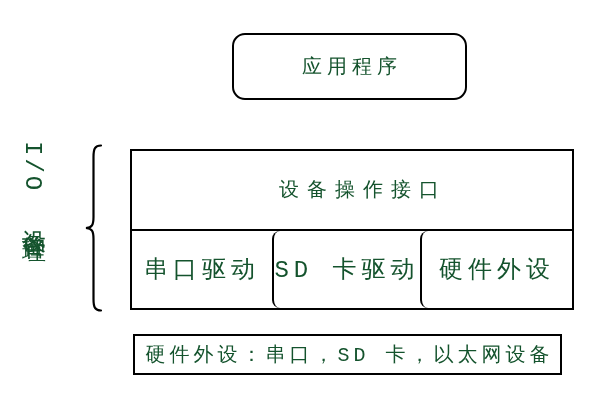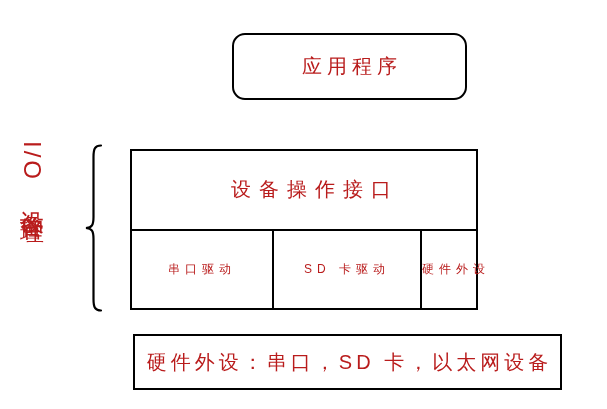--- a/index.html
+++ b/index.html
@@ -5,22 +5,22 @@
   html, body {
     margin: 0;
     padding: 0;
     background: #ffffff;
   }
   .canvas {
     position: relative;
     width: 607px;
     height: 409px;
     background: #ffffff;
-    color: #b91c1c;
-    font-family: Liberation Sans, sans-serif;
+    color: #14532d;
+    font-family: Liberation Mono, monospace;
     overflow: hidden;
   }
   .box-label {
     white-space: nowrap;
   }
   
   .app-box {
     position: absolute;
     left: 232px;
     top: 33px;
@@ -34,21 +34,21 @@
     justify-content: center;
     font-size: 20px;
     letter-spacing: 5px;
     padding-left: 5px; 
   }
   
   .stack {
     position: absolute;
     left: 130px;
     top: 149px;
-    width: 348px;
+    width: 444px;
     height: 161px;
     box-sizing: border-box;
     border: 2px solid #000;
     display: flex;
     flex-direction: column;
     text-align: center;
   }
   .layer {
     flex: 1;
     display: flex;
@@ -65,35 +65,36 @@
   }
   .drivers {
     flex: 1;
     display: grid;
     grid-template-columns: 140px 148px 1fr;
   }
   .driver-cell {
     display: flex;
     align-items: center;
     justify-content: center;
-    font-size: 12px;
+    font-size: 24px;
     letter-spacing: 5px;
     box-sizing: border-box;
   }
   .driver-cell.mid,
   .driver-cell.last {
     border-left: 2px solid #000;
+    border-radius: 8px;
   }
   
   .hw-box {
     position: absolute;
     left: 133px;
     top: 334px;
     width: 429px;
-    height: 56px;
+    height: 41px;
     box-sizing: border-box;
     border: 2px solid #000;
     display: flex;
     align-items: center;
     justify-content: center;
     font-size: 20px;
     letter-spacing: 4px;
     padding-left: 4px;
   }
   

